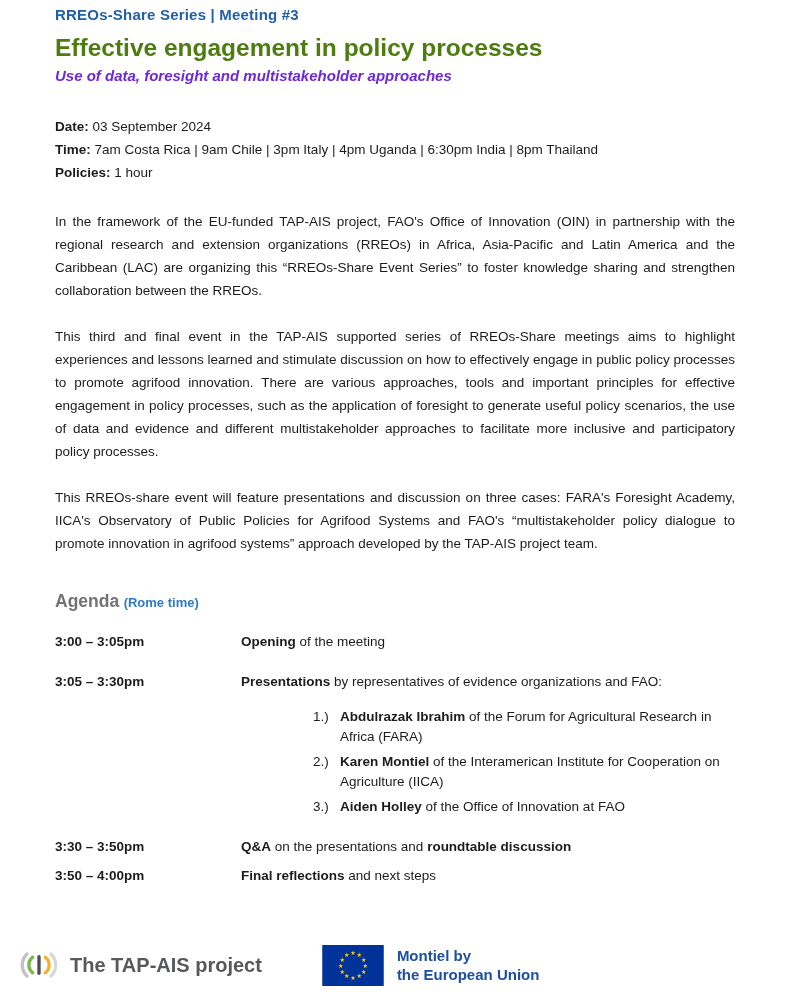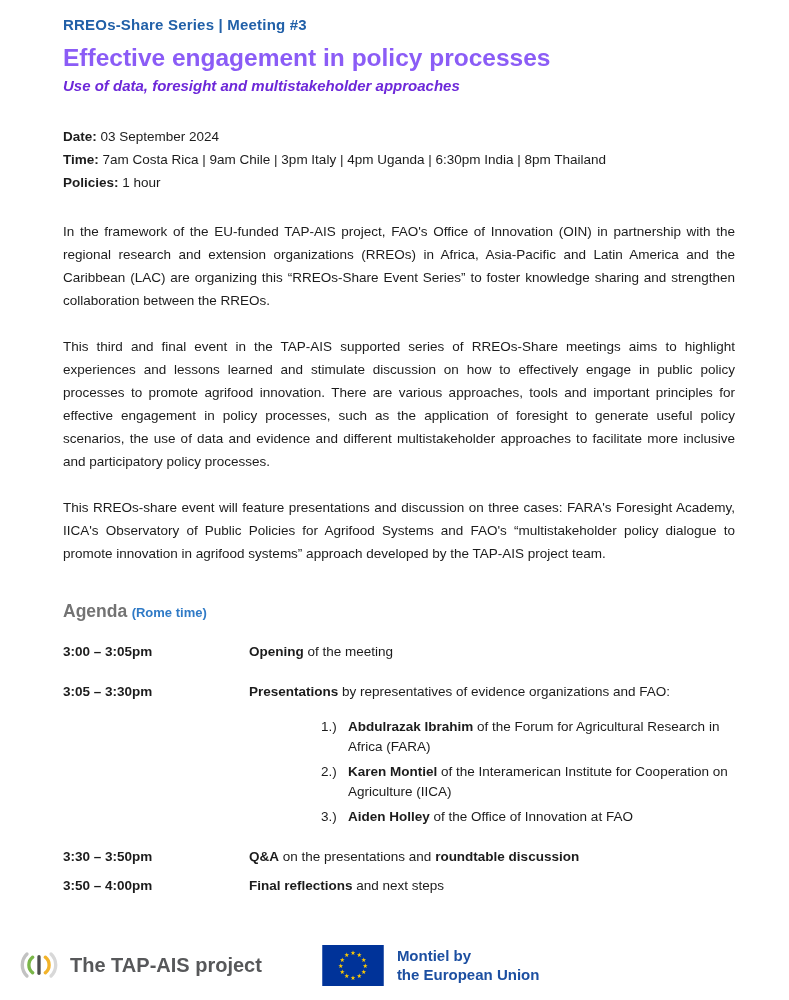--- a/index.html
+++ b/index.html
@@ -1,23 +1,23 @@
 <!DOCTYPE html>
 <html><head>
 <meta charset="utf-8">
 <style>
   html, body { margin: 0; padding: 0; background: #ffffff; }
   .page {
     width: 789px; height: 1000px; background: #ffffff; position: relative;
     font-family: "Liberation Sans", sans-serif; color: #1c1c1c; overflow: hidden;
   }
-  .content { padding: 16px 54px 0 55px; margin-left: 8px; }
+  .content { padding: 6px 54px 0 55px; }
 
   .kicker { font-size: 15px; font-weight: bold; color: #2160a8; letter-spacing: 0.2px; }
-  .title  { font-size: 24.5px; font-weight: bold; color: #8b5cf6; margin: 11px 0 5px 0; }
+  .title  { font-size: 24.5px; font-weight: bold; color: #4d7c0f; margin: 11px 0 5px 0; }
   .subtitle { font-size: 15px; font-weight: bold; font-style: italic; color: #6d28d9; }
 
   .details { margin-top: 31px; }
   .detail-line { font-size: 13.5px; line-height: 23px; }
   .b { font-weight: bold; }
   .zoom-block { margin-top: 22px; }
   .zoom-block .detail-line { line-height: 20px; }
   .link { color: #4f84c4; text-decoration: underline; cursor: pointer; }
 
   .para { font-size: 13.5px; line-height: 23px; text-align: justify; margin: 23px 0 0 0; }

